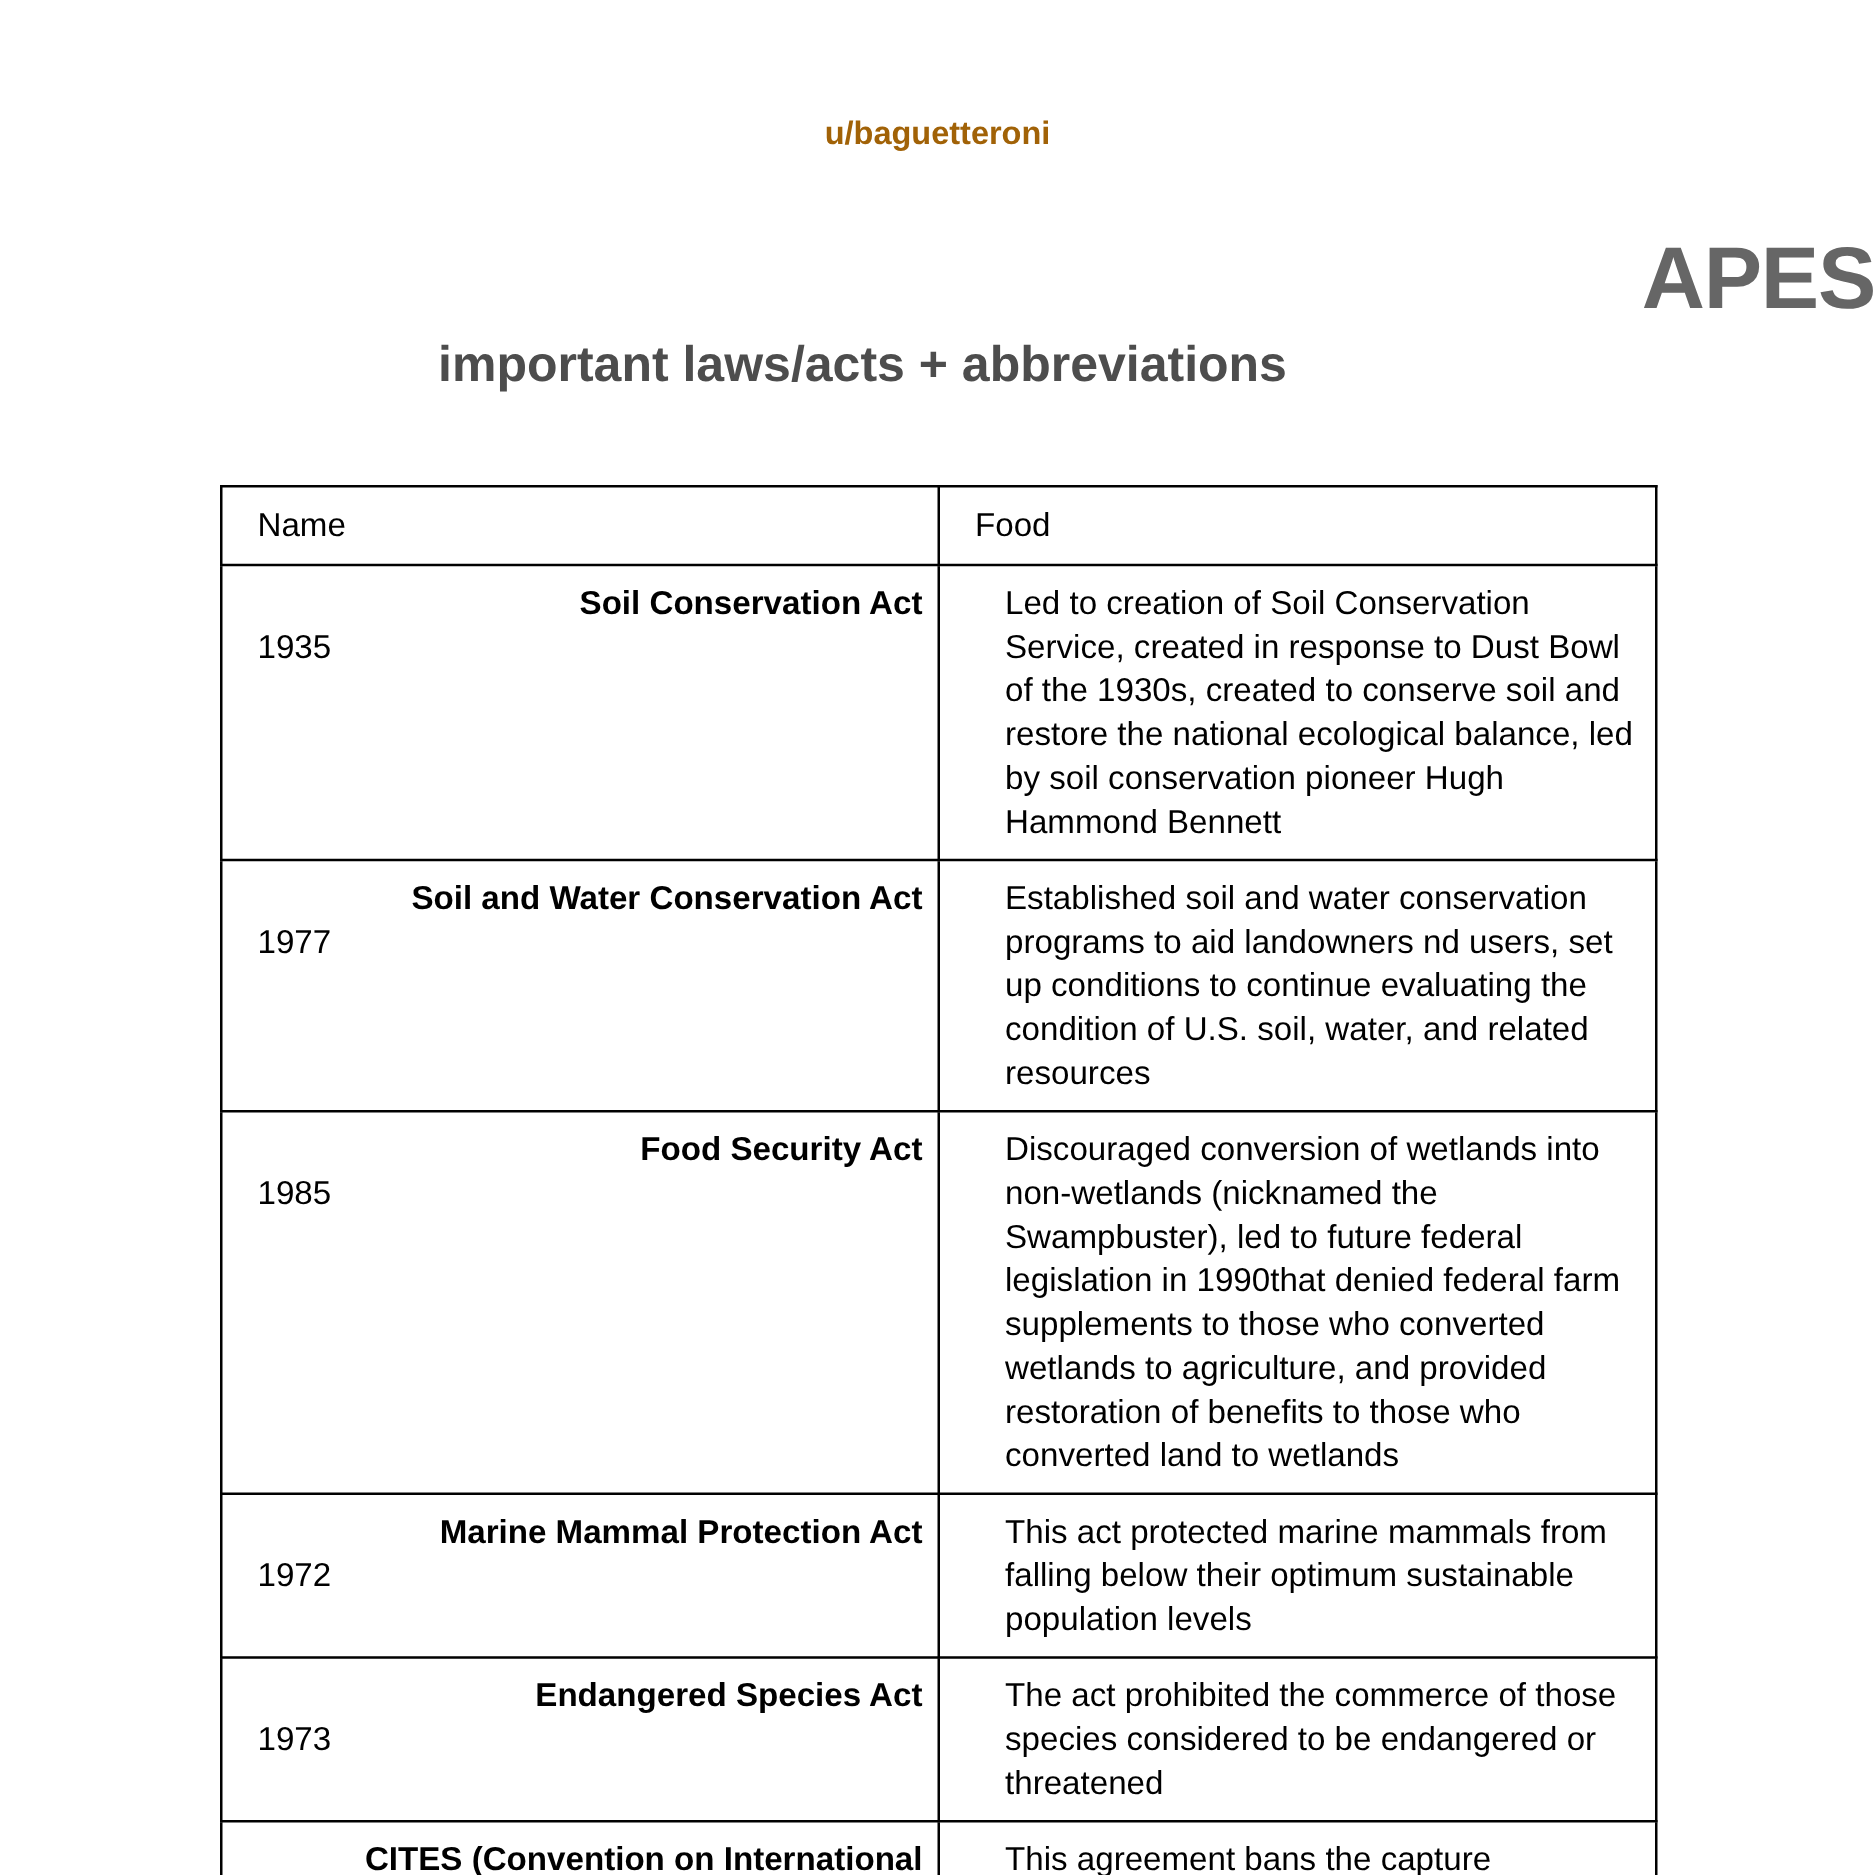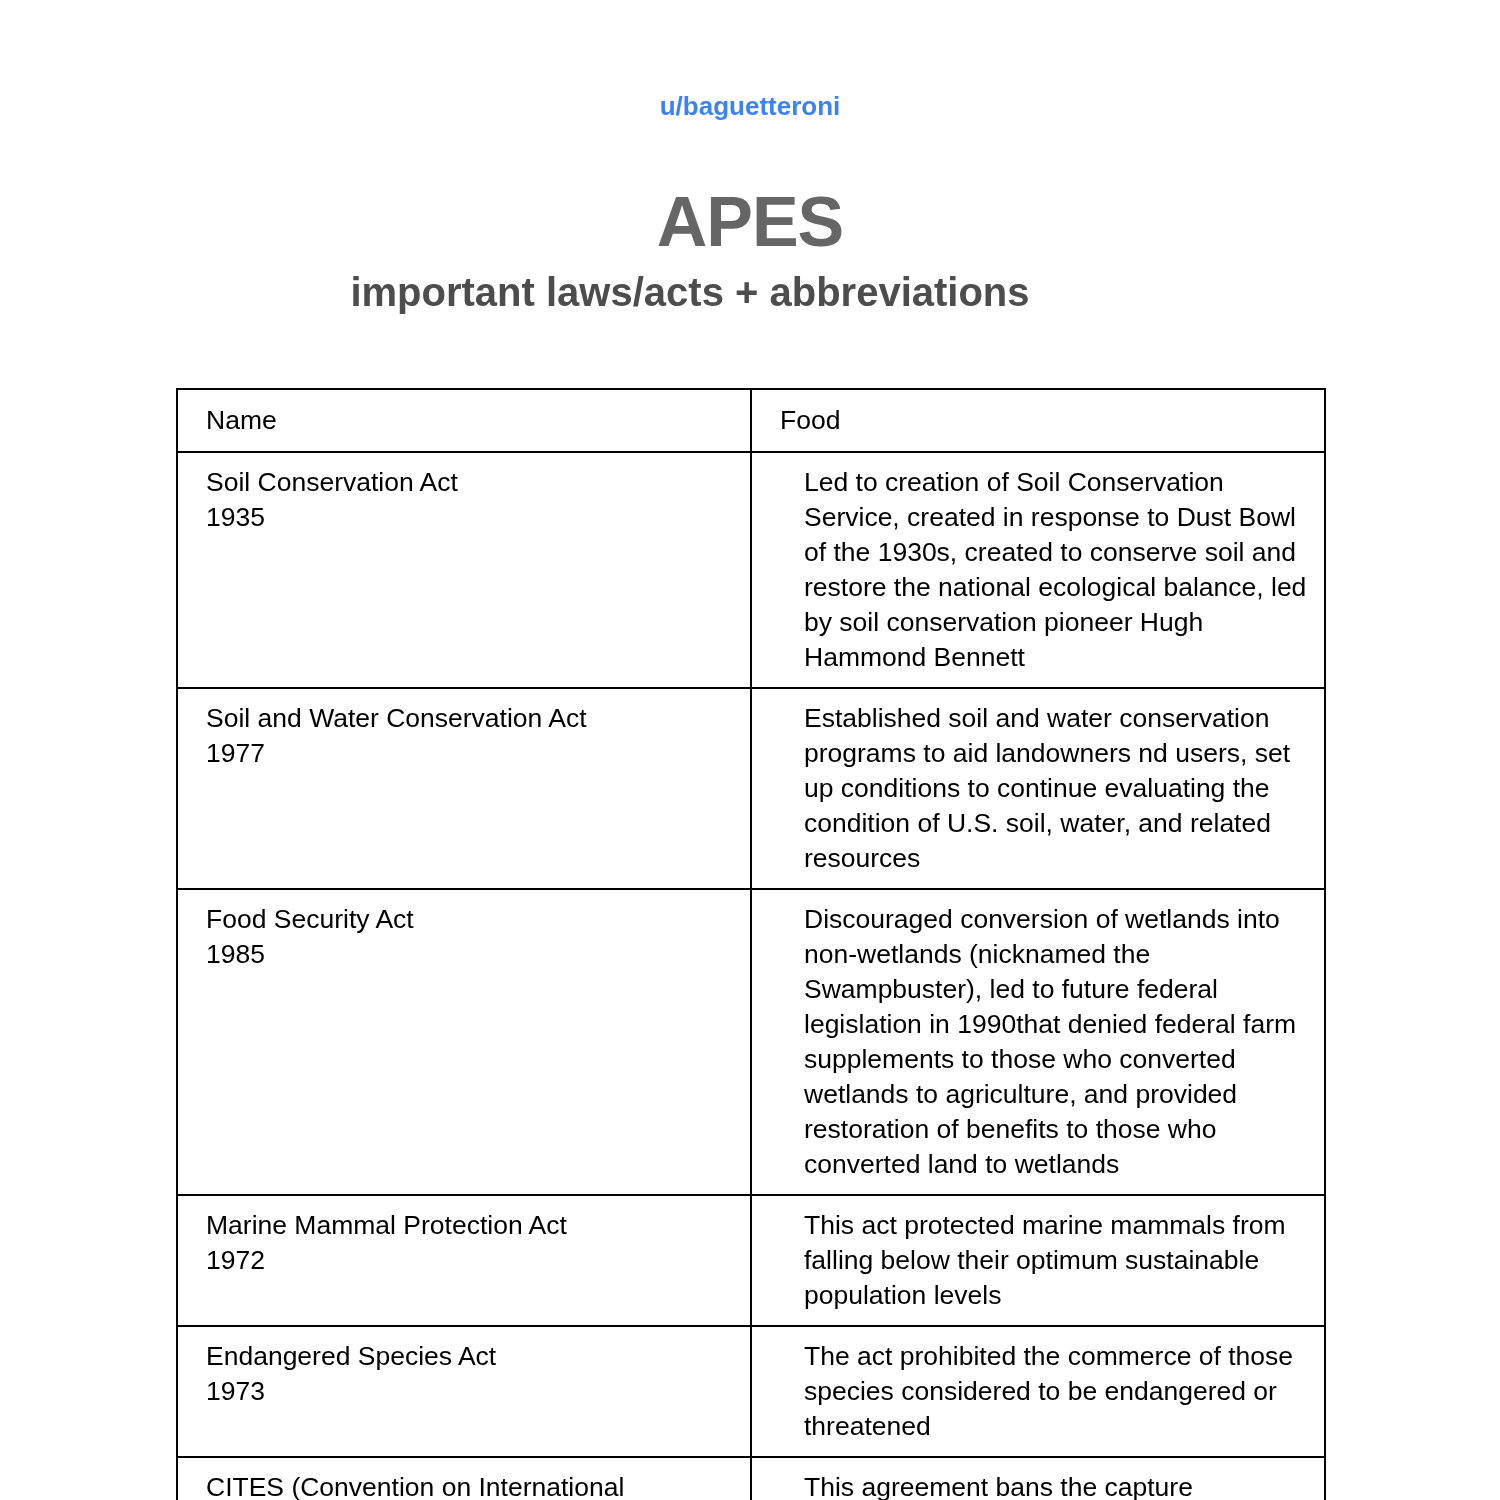--- a/index.html
+++ b/index.html
@@ -17,28 +17,28 @@
     }
     .author {
       position: absolute;
       top: 88px;
       left: 0;
       width: 1500px;
       text-align: center;
       font-weight: bold;
       font-size: 26px;
       line-height: 36px;
-      color: #3b82f6;
+      color: #a16207;
     }
     .title {
       position: absolute;
       top: 182px;
       left: 0;
       width: 1500px;
-      text-align: center;
+      text-align: right;
       font-weight: bold;
       font-size: 70px;
       line-height: 80px;
       color: #666666;
       letter-spacing: -1px;
     }
     .subtitle {
       position: absolute;
       top: 266px;
       left: 0;
@@ -67,22 +67,23 @@
       font-weight: normal;
       color: #000000;
     }
     table.laws th {
       padding-top: 13px;
       padding-bottom: 13px;
     }
     col.c-name { width: 574px; }
     col.c-about { width: 574px; }
     .law-name {
-      font-weight: normal;
+      font-weight: bold;
       display: block;
+      text-align: right;
     }
     .law-year {
       display: block;
     }
     .about-text {
       display: block;
       margin-left: 24px;
     }
   </style>
 </head>

